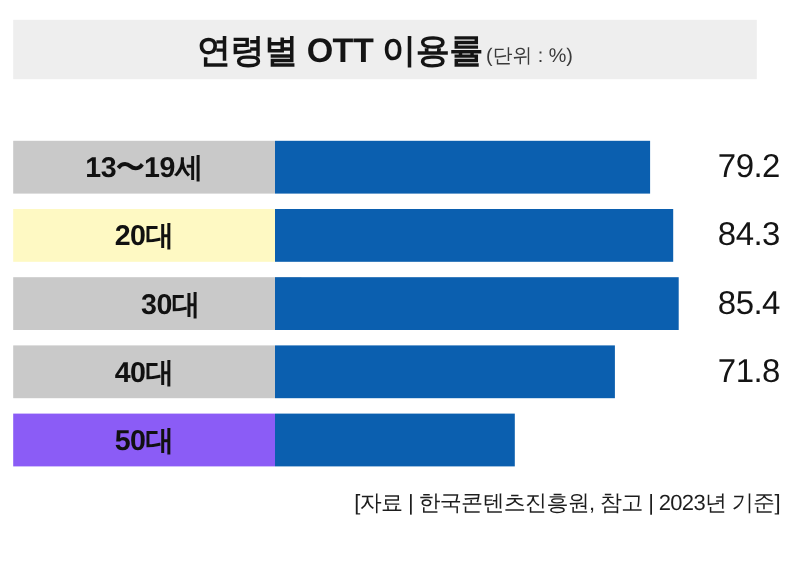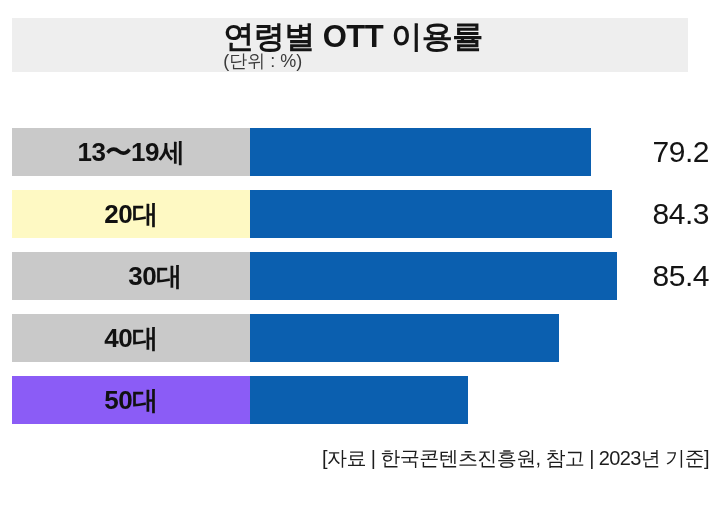--- a/index.html
+++ b/index.html
@@ -33,21 +33,20 @@
     background: #eeeeee;
     display: flex;
     align-items: center;
     justify-content: center;
   }
   .title-inner {
     display: flex;
     align-items: baseline;
     justify-content: center;
     white-space: nowrap;
-    flex-direction: column;
   }
   .title-main {
     font-size: 31px;
     font-weight: bold;
     letter-spacing: -0.5px;
     color: #141414;
     line-height: 1;
   }
   .title-unit {
     font-size: 18px;
@@ -178,20 +177,21 @@
         <span class="bar-value">85.4</span>
       </div>
     </div>
 
     <div class="row">
       <div class="label-band" style="background: rgb(201, 201, 201);">
         <span class="label-text">40대</span>
       </div>
       <div class="bar-track">
         <div class="bar-fill" style="width: 308.74px; background: rgb(11, 95, 175);"></div>
+        <span class="bar-value">71.8</span>
       </div>
     </div>
 
     <div class="row">
       <div class="label-band" style="background: #8b5cf6;">
         <span class="label-text">50대</span>
       </div>
       <div class="bar-track">
         <div class="bar-fill" style="width: 217.58px; background: rgb(11, 95, 175);"></div>
       </div>

